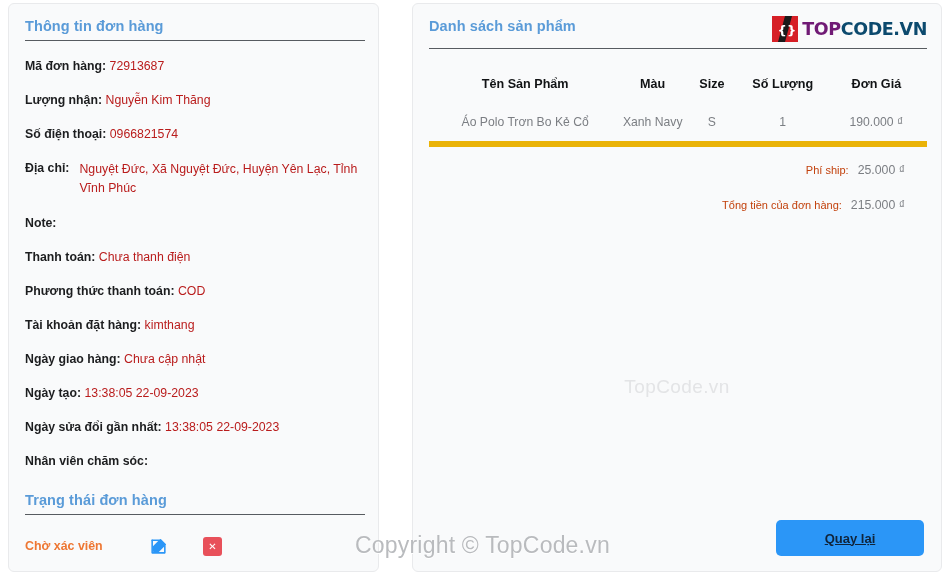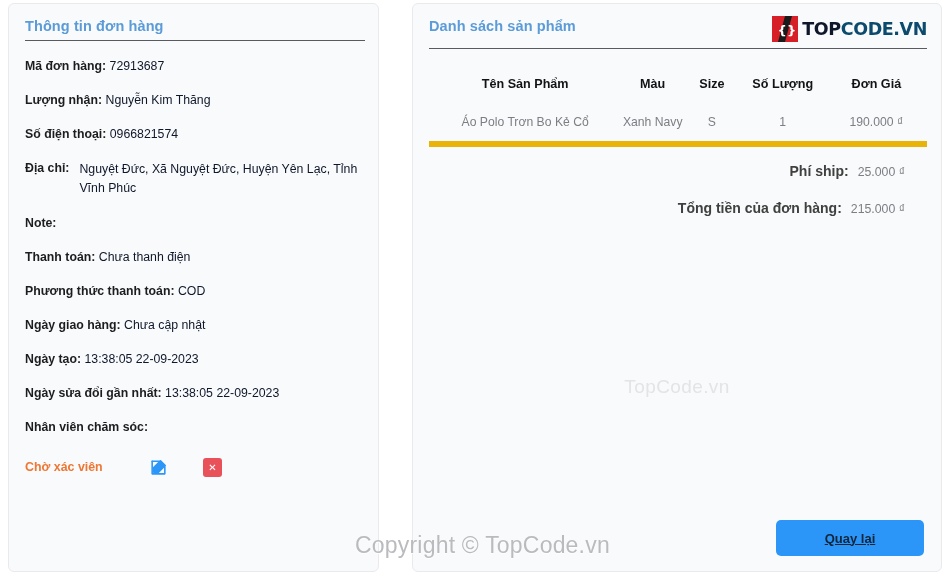--- a/index.html
+++ b/index.html
@@ -48,21 +48,21 @@
     color: #6c7075;
   }
   .field:first-of-type { margin-top: 17px; }
   .f-label {
     color: #1c1d1f;
     font-weight: bold;
     font-size: 12.3px;
     white-space: nowrap;
   }
   .f-value {
-    color: #0f172a;
+    color: #b91c1c;
     font-size: 12.3px;
     font-weight: normal;
   }
   .field.addr { display: flex; gap: 10px; }
   .field.addr .f-value { line-height: 19px; }
 
   #status-title-wrap { margin-top: 22px; }
 
   #status-row {
     margin-top: 18px;
@@ -109,21 +109,21 @@
   #logo-mark .slash {
     position: absolute; left: 0; top: 0; width: 26px; height: 26px;
   }
   #logo-text {
     font-family: "DejaVu Sans", sans-serif;
     font-size: 17.5px;
     font-weight: bold;
     letter-spacing: -0.4px;
     line-height: 20px;
   }
-  .lt-red  { color: #0f172a; }
+  .lt-red  { color: #701a75; }
   .lt-dark { color: #0c4a6e; }
 
   #prod-table { width: 100%; border-collapse: collapse; margin-top: 16px; }
   #prod-table th {
     font-size: 12.6px;
     font-weight: bold;
     color: #111315;
     padding: 12px 0 14px 0;
     text-align: center;
     white-space: nowrap;
@@ -144,21 +144,21 @@
 
   #totals { margin-top: 16px; }
   .total-row {
     display: flex;
     justify-content: flex-end;
     align-items: baseline;
     gap: 9px;
     margin-bottom: 21px;
     padding-right: 22px;
   }
-  .t-label { font-size: 14px; font-weight: bold; color: #404040; white-space: nowrap; }
+  .t-label { font-size: 11px; font-weight: normal; color: #c2410c; white-space: nowrap; }
   .t-value { font-size: 12.3px; color: #7b7e83; white-space: nowrap; }
 
   #right-watermark {
     position: absolute;
     left: 0; right: 0;
     top: 372px;
     text-align: center;
     font-size: 19px;
     color: #e3e4e6;
     letter-spacing: .4px;
@@ -235,20 +235,24 @@
       <div class="field">
         <span class="f-label">Thanh toán:</span>
         <span class="f-value">Chưa thanh điện</span>
       </div>
 
       <div class="field">
         <span class="f-label">Phương thức thanh toán:</span>
         <span class="f-value">COD</span>
       </div>
 
+      <div class="field">
+        <span class="f-label">Tài khoản đặt hàng:</span>
+        <span class="f-value">kimthang</span>
+      </div>
 
       <div class="field">
         <span class="f-label">Ngày giao hàng:</span>
         <span class="f-value">Chưa cập nhật</span>
       </div>
 
       <div class="field">
         <span class="f-label">Ngày tạo:</span>
         <span class="f-value">13:38:05 22-09-2023</span>
       </div>
@@ -256,20 +260,24 @@
       <div class="field">
         <span class="f-label">Ngày sửa đổi gần nhất:</span>
         <span class="f-value">13:38:05 22-09-2023</span>
       </div>
 
       <div class="field">
         <span class="f-label">Nhân viên chăm sóc:</span>
         <span class="f-value"></span>
       </div>
 
+      <div id="status-title-wrap">
+        <div class="section-title">Trạng thái đơn hàng</div>
+        <div class="hr"></div>
+      </div>
 
       <div id="status-row">
         <span id="status-text">Chờ xác viên</span>
 
         <span class="icon-btn" id="edit-icon-btn">
           <svg width="19" height="19" viewBox="0 0 24 24" fill="none" stroke="#2b96f7" stroke-width="2" stroke-linecap="round" stroke-linejoin="round">
             <path d="M4 4h9"></path>
             <path d="M4 4v16h16v-9"></path>
             <path d="M14.5 3.5l6 6L12 18H6v-6z" fill="#2b96f7" stroke="#2b96f7"></path>
           </svg>

